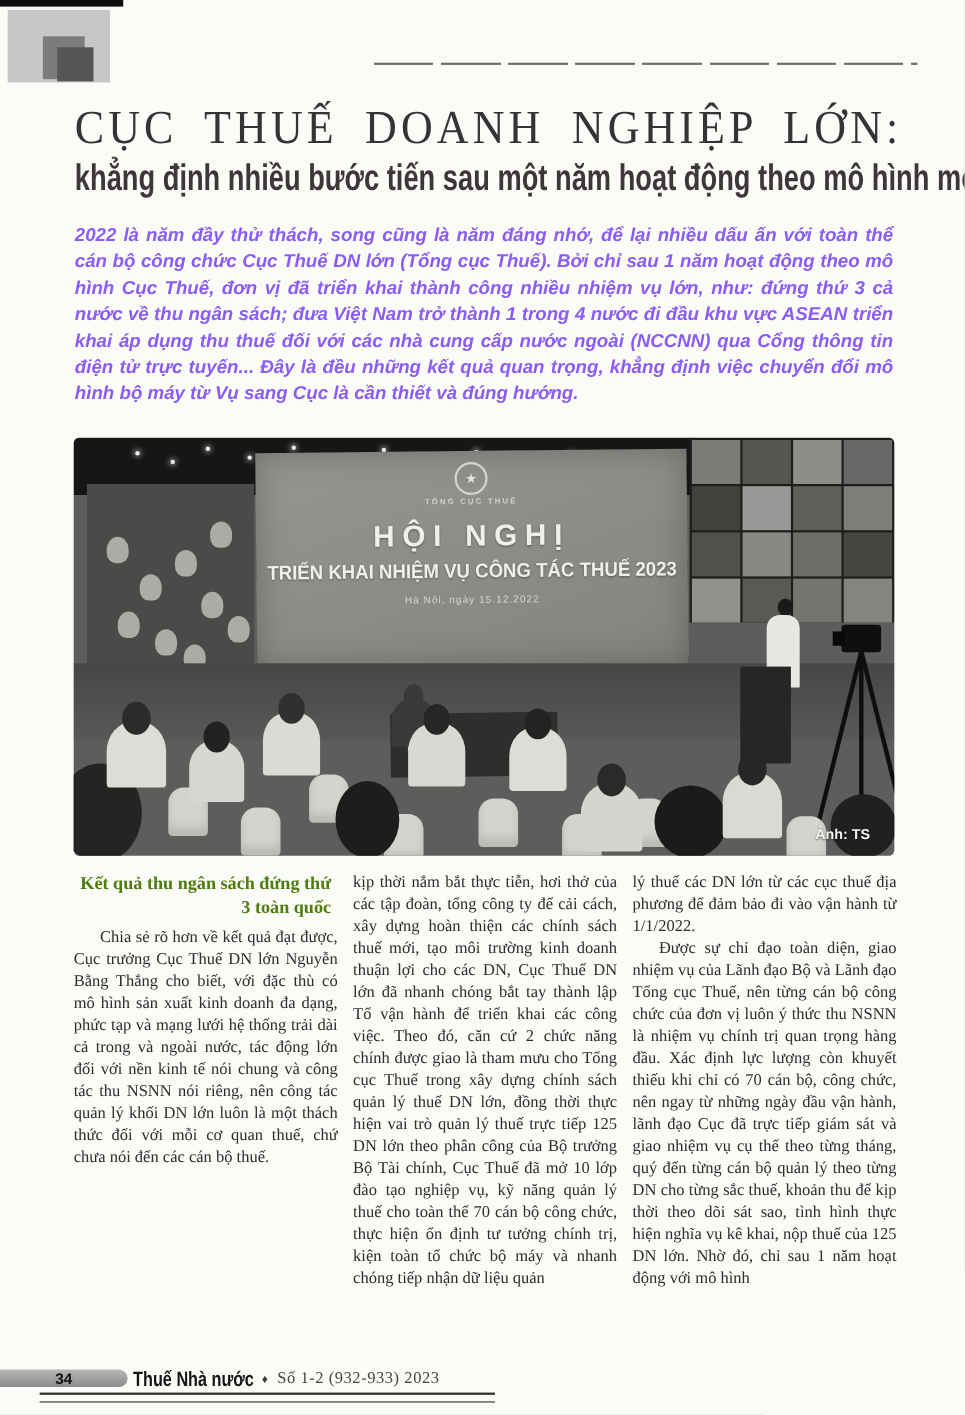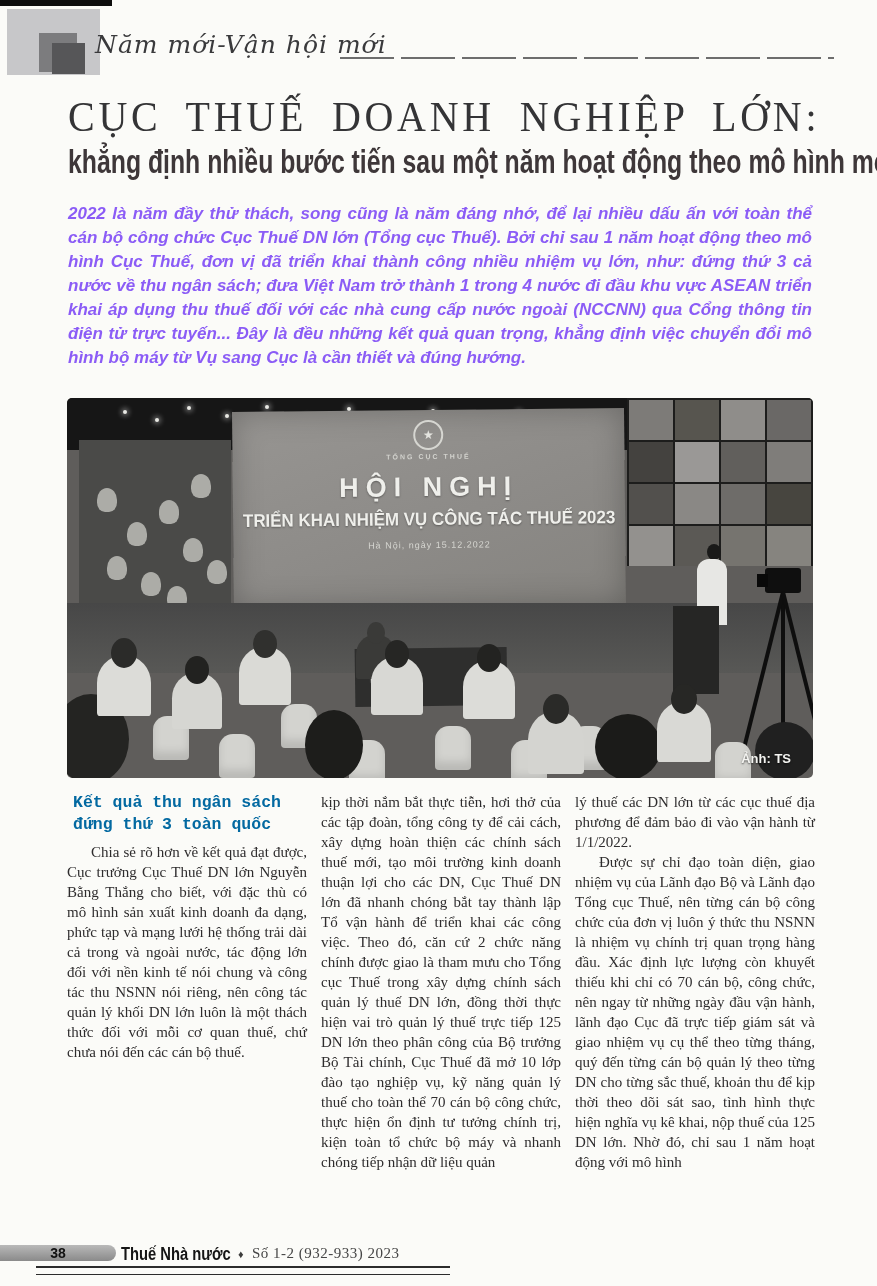--- a/index.html
+++ b/index.html
@@ -71,21 +71,21 @@
   .audience{position:absolute;left:0;top:208px;width:746px;height:172px;}
   .chair{position:absolute;width:36px;height:44px;background:#d3d3cf;border-radius:14px 14px 4px 4px;box-shadow:inset 0 -8px 8px rgba(0,0,0,.12);}
   .p-head{position:absolute;border-radius:50%;}
   .p-body{position:absolute;border-radius:45% 45% 6% 6%;}
   .credit{position:absolute;right:22px;bottom:12px;font-family:"Liberation Sans",sans-serif;
       font-weight:700;font-size:13px;color:#f4f4f1;text-shadow:0 1px 2px rgba(0,0,0,.6);}
 
   
   .cols{position:absolute;left:67px;top:792px;width:748px;display:grid;
       grid-template-columns:repeat(3,1fr);column-gap:14px;}
-  .colhead{margin:0 6px 6px 6px;font-size:16.5px;font-weight:700;text-align:left;line-height:22px;color:#0369a1;font-family:Liberation Mono, monospace;}
+  .colhead{margin:0 6px 6px 6px;font-size:16.5px;font-weight:700;text-align:right;line-height:22px;color:#4d7c0f;}
   .bp{margin:0;font-size:15px;line-height:20px;text-align:justify;color:#2e2c2d;}
   .indent{text-indent:1.6em;}
 
   
   .pagebar{position:absolute;left:0;top:1245px;width:116px;height:16px;
       background:linear-gradient(#b9b9b9,#8a8a8a);border-radius:0 9px 9px 0;
       display:flex;align-items:center;justify-content:center;
       font-family:"Liberation Sans",sans-serif;font-weight:700;font-size:14px;color:#111;}
   .mag{position:absolute;left:121px;top:1244px;font-family:"Liberation Sans",sans-serif;
       font-weight:700;font-size:18px;color:#151515;white-space:nowrap;
@@ -99,23 +99,20 @@
 </head>
 <body>
 
 <div class="page">
 
   <div class="topmark"></div>
   <div class="sq sq1"></div>
   <div class="sq sq2"></div>
   <div class="sq sq3"></div>
 
-  <div class="kicker">
-    <span class="kicker-text">Năm mới-Vận hội mới</span>
-  </div>
   <div class="kicker-line"></div>
 
   <h1 class="title">CỤC THUẾ DOANH NGHIỆP LỚN:</h1>
   <h2 class="subtitle">khẳng định nhiều bước tiến sau một năm hoạt động theo mô hình mới</h2>
 
   <p class="lead">2022 là năm đầy thử thách, song cũng là năm đáng nhớ, để lại nhiều dấu ấn với toàn thể cán bộ công chức Cục Thuế DN lớn (Tổng cục Thuế). Bởi chỉ sau 1 năm hoạt động theo mô hình Cục Thuế, đơn vị đã triển khai thành công nhiều nhiệm vụ lớn, như: đứng thứ 3 cả nước về thu ngân sách; đưa Việt Nam trở thành 1 trong 4 nước đi đầu khu vực ASEAN triển khai áp dụng thu thuế đối với các nhà cung cấp nước ngoài (NCCNN) qua Cổng thông tin điện tử trực tuyến...  Đây là đều những kết quả quan trọng, khẳng định việc chuyển đổi mô hình bộ máy từ Vụ sang Cục là cần thiết và đúng hướng.</p>
 
   <div class="byline">
     <span class="star">✱</span><span>Trung Kiên</span>
   </div>
@@ -226,20 +223,20 @@
     <div class="col">
       <p class="bp">kịp thời nắm bắt thực tiễn, hơi thở của các tập đoàn, tổng công ty để cải cách, xây dựng hoàn thiện các chính sách thuế mới, tạo môi trường kinh doanh thuận lợi cho các DN, Cục Thuế DN lớn đã nhanh chóng bắt tay thành lập Tổ vận hành để triển khai các công việc. Theo đó, căn cứ 2 chức năng chính được giao là tham mưu cho Tổng cục Thuế trong xây dựng chính sách quản lý thuế DN lớn, đồng thời thực hiện vai trò quản lý thuế trực tiếp 125 DN lớn theo phân công của Bộ trưởng Bộ Tài chính, Cục Thuế đã mở 10 lớp đào tạo nghiệp vụ, kỹ năng quản lý thuế cho toàn thể 70 cán bộ công chức, thực hiện ổn định tư tưởng chính trị, kiện toàn tổ chức bộ máy và nhanh chóng tiếp nhận dữ liệu quản</p>
     </div>
     <div class="col">
       <p class="bp">lý thuế các DN lớn từ các cục thuế địa phương để đảm bảo đi vào vận hành từ 1/1/2022.</p>
       <p class="bp indent">Được sự chỉ đạo toàn diện, giao nhiệm vụ của Lãnh đạo Bộ và Lãnh đạo Tổng cục Thuế, nên từng cán bộ công chức của đơn vị luôn ý thức thu NSNN là nhiệm vụ chính trị quan trọng hàng đầu. Xác định lực lượng còn khuyết thiếu khi chỉ có 70 cán bộ, công chức, nên ngay từ những ngày đầu vận hành, lãnh đạo Cục đã trực tiếp giám sát và giao nhiệm vụ cụ thể theo từng tháng, quý đến từng cán bộ quản lý theo từng DN cho từng sắc thuế, khoản thu để kịp thời theo dõi sát sao, tình hình thực hiện nghĩa vụ kê khai, nộp thuế của 125 DN lớn. Nhờ đó, chỉ sau 1 năm hoạt động với mô hình</p>
     </div>
   </section>
 
   <div class="pagebar">
-    <span>38</span>
+    <span>34</span>
   </div>
   <div class="mag">Thuế Nhà nước</div>
   <span class="dia">♦</span>
   <span class="issue">Số 1-2 (932-933) 2023</span>
   <div class="frule"></div>
 
 </div>
 
 </body></html>

